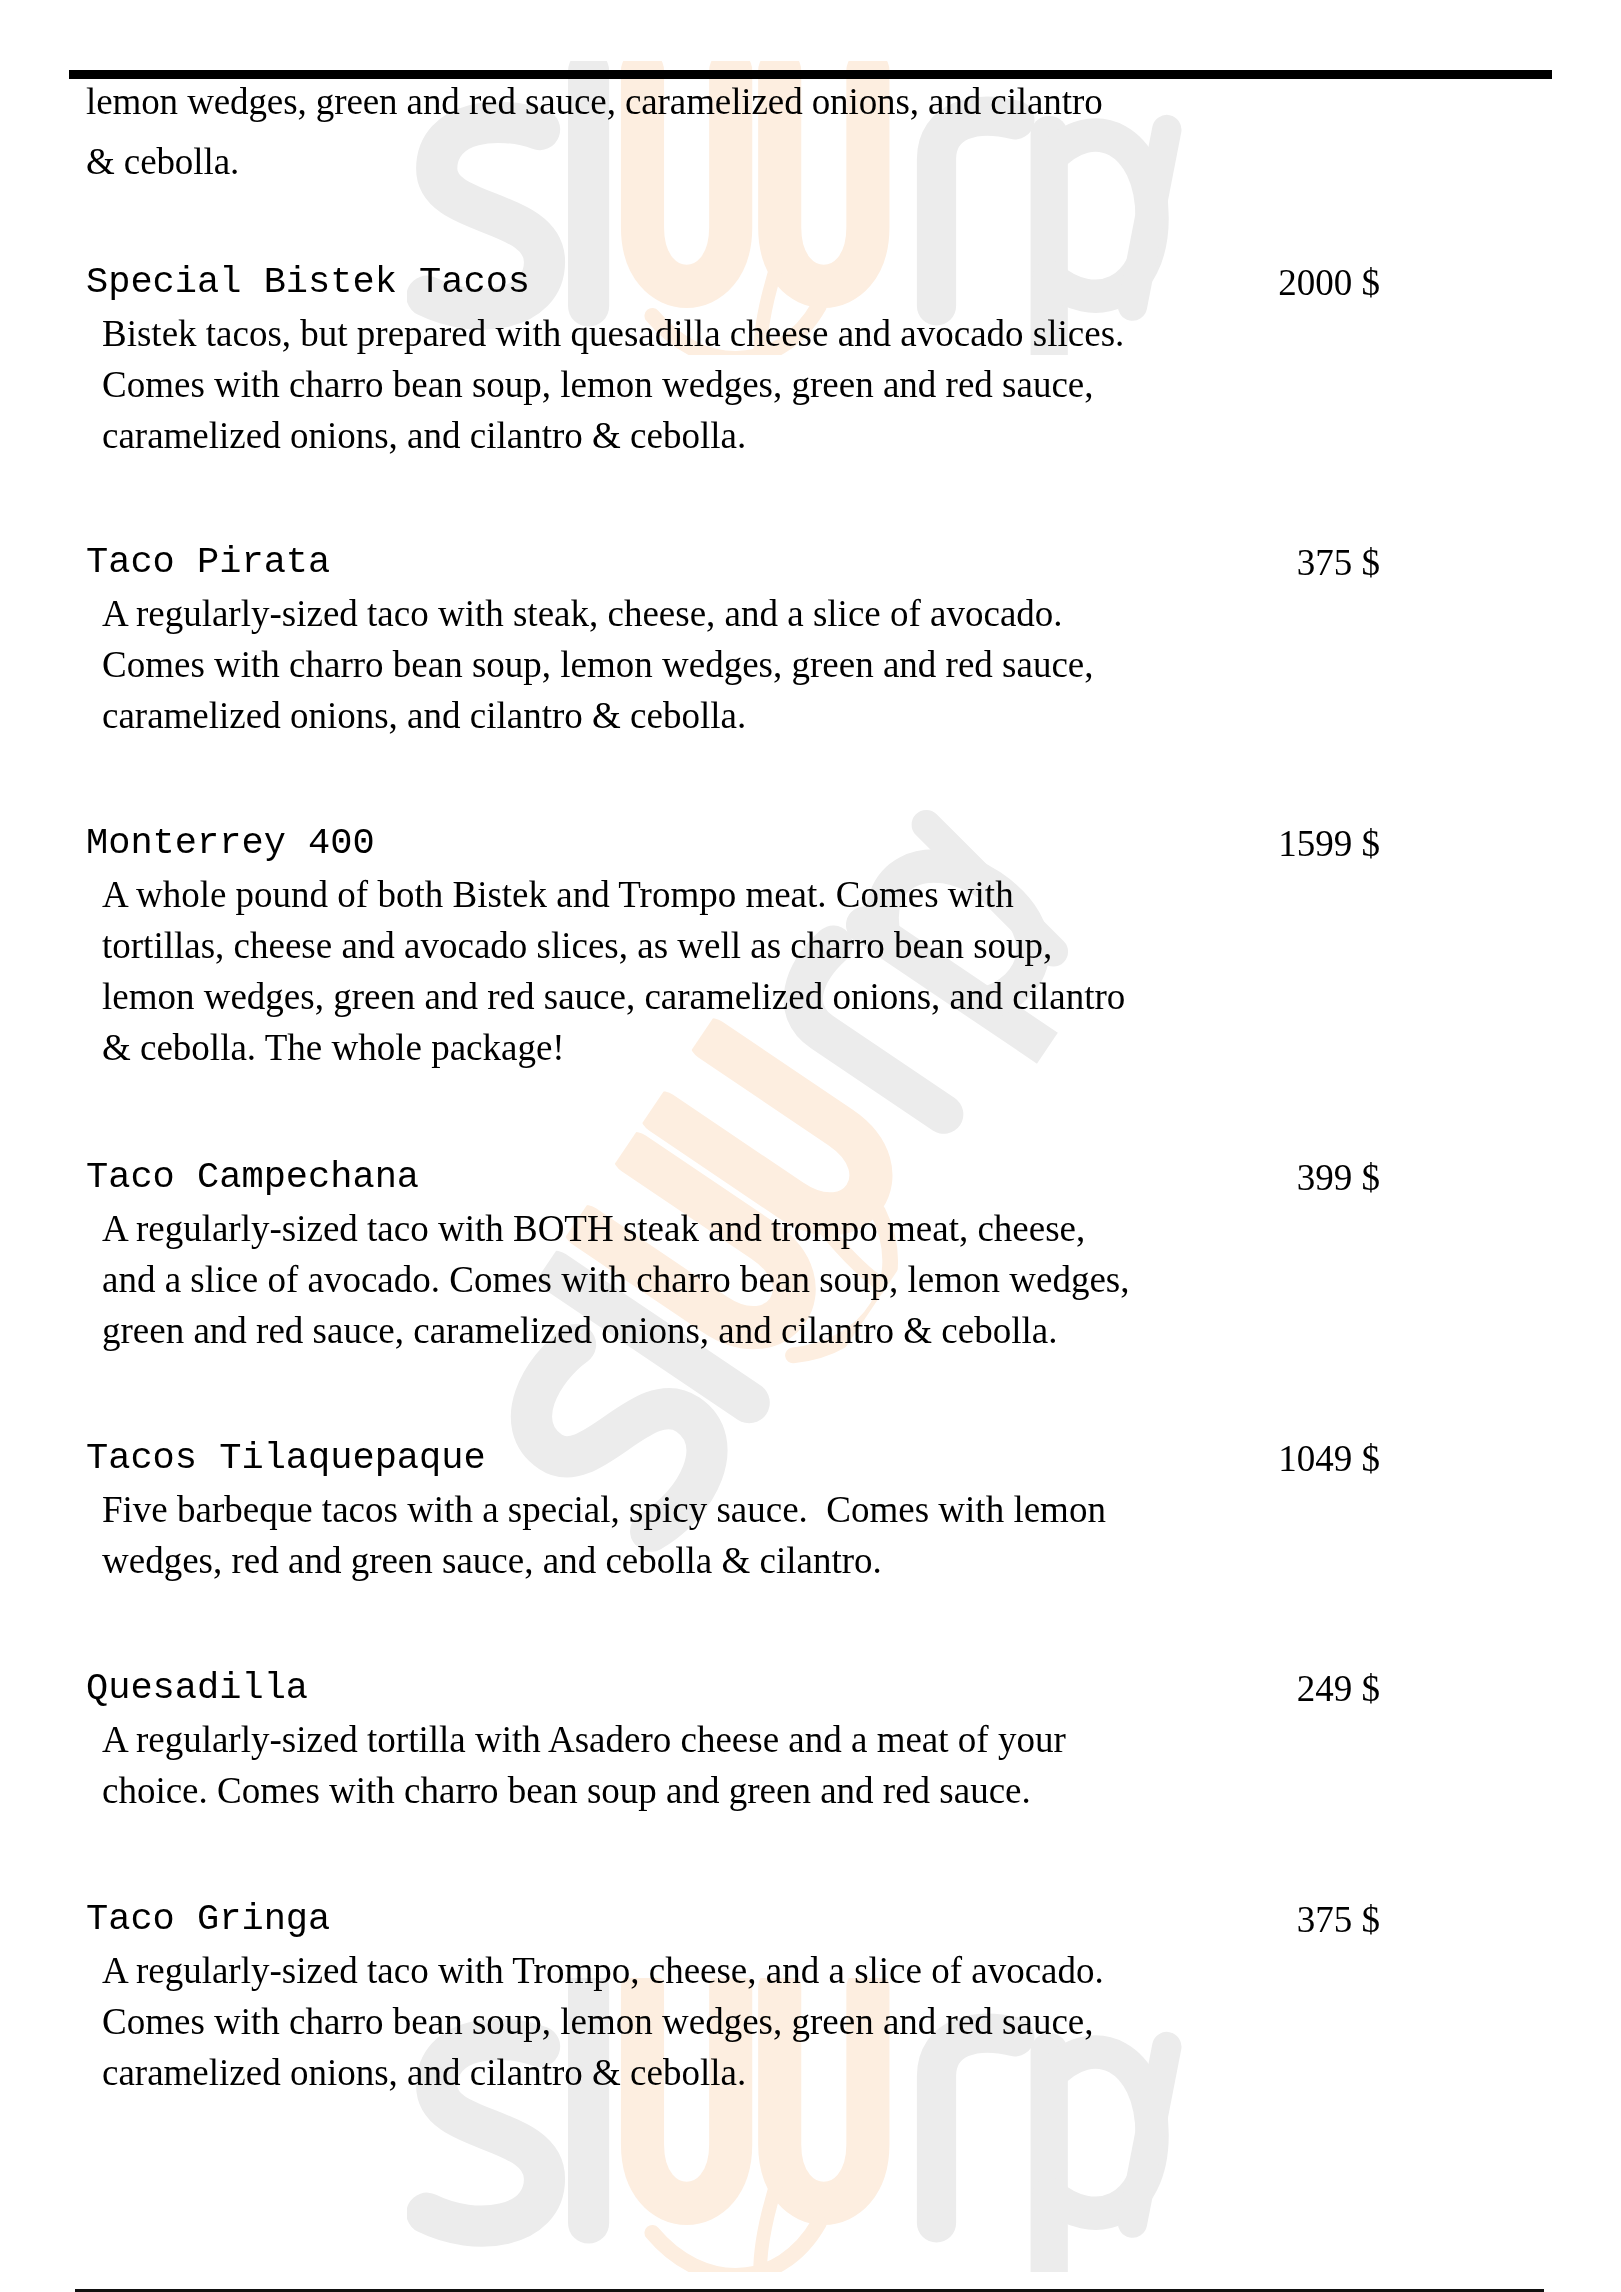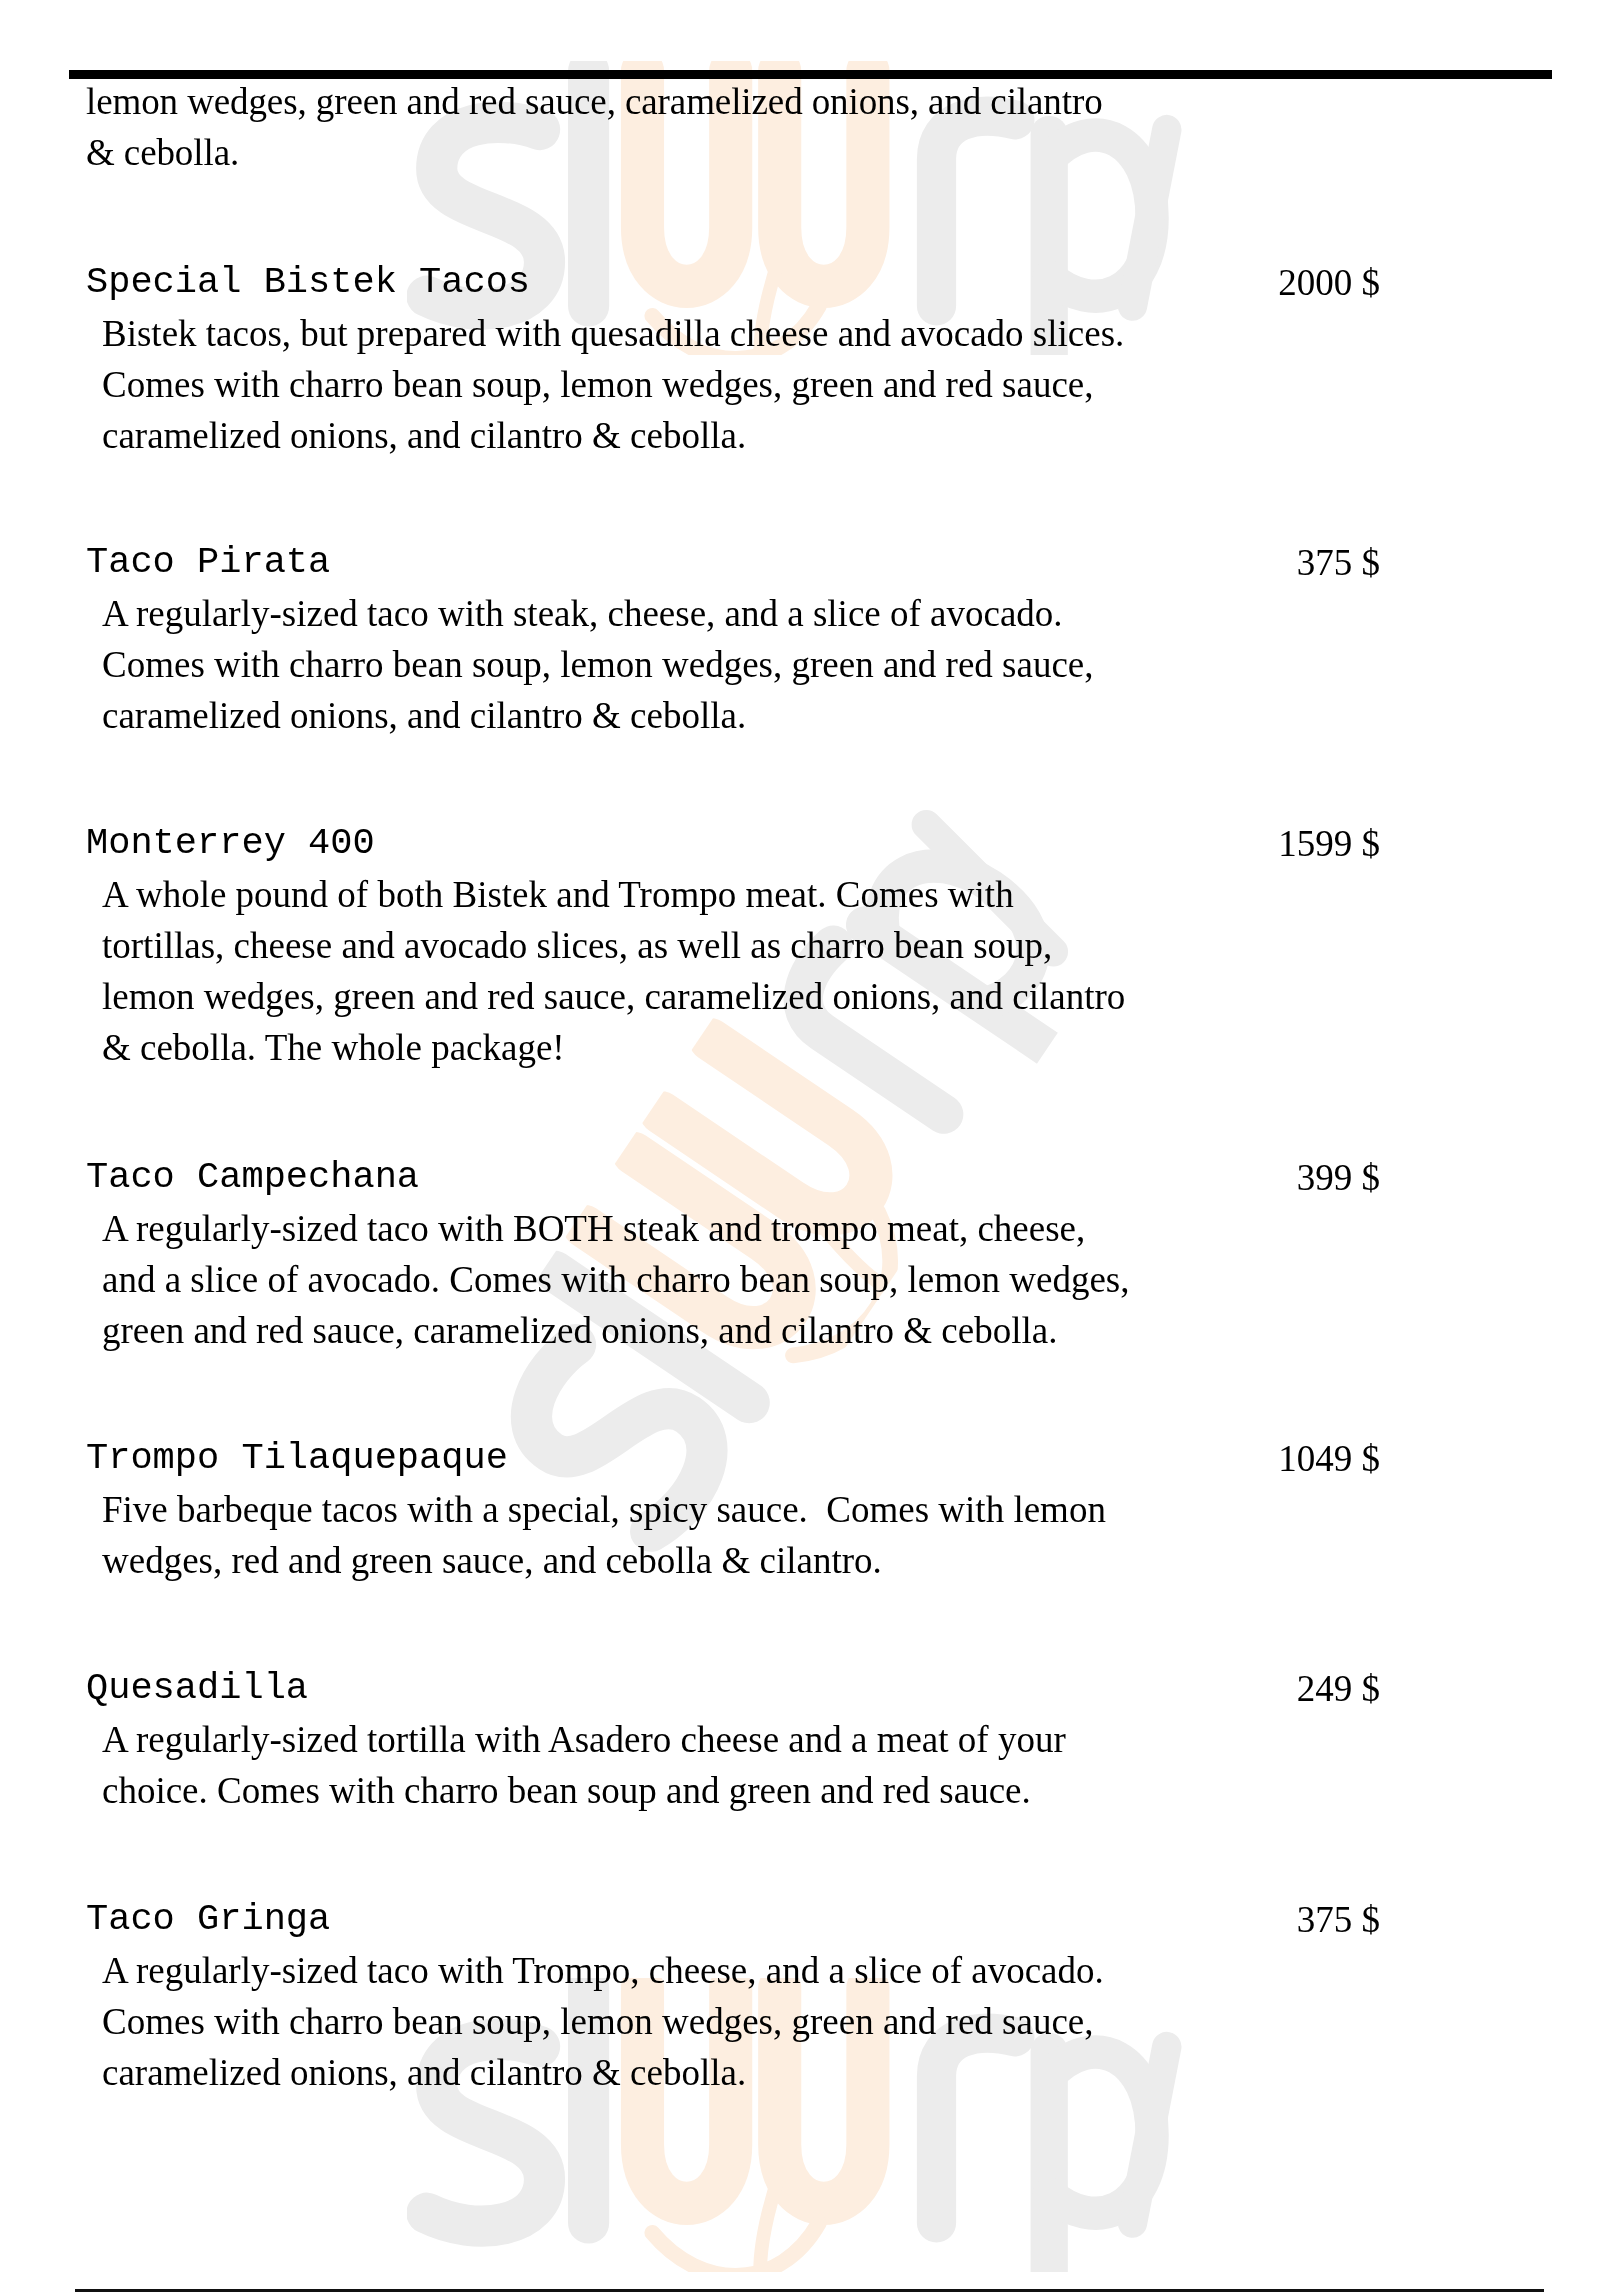--- a/index.html
+++ b/index.html
@@ -155,21 +155,21 @@
       <path d="M380 200 C 370 230, 360 270, 360 300" stroke="#fdeee0" stroke-width="14"></path>
     </g>
   </svg>
 </div>
 
 <div class="rule-top"></div>
 
 <div class="content">
 
   <div class="line" style="top:76px;">lemon wedges, green and red sauce, caramelized onions, and cilantro</div>
-  <div class="line" style="top:127px;font-family:Liberation Serif, serif;">&amp; cebolla.</div>
+  <div class="line" style="top:136px;font-family:Liberation Serif, serif;">&amp; cebolla.</div>
 
   <div class="item" style="top:257px;">
     <div class="item-title">Special Bistek Tacos</div>
     <div class="item-price">2000 $</div>
     <div class="item-desc">
       <span class="dl">Bistek tacos, but prepared with quesadilla cheese and avocado slices.</span>
       <span class="dl">Comes with charro bean soup, lemon wedges, green and red sauce,</span>
       <span class="dl">caramelized onions, and cilantro &amp; cebolla.</span>
     </div>
   </div>
@@ -199,21 +199,21 @@
     <div class="item-title">Taco Campechana</div>
     <div class="item-price">399 $</div>
     <div class="item-desc">
       <span class="dl">A regularly-sized taco with BOTH steak and trompo meat, cheese,</span>
       <span class="dl">and a slice of avocado. Comes with charro bean soup, lemon wedges,</span>
       <span class="dl">green and red sauce, caramelized onions, and cilantro &amp; cebolla.</span>
     </div>
   </div>
 
   <div class="item" style="top:1433px;">
-    <div class="item-title">Trompo Tilaquepaque</div>
+    <div class="item-title">Tacos Tilaquepaque</div>
     <div class="item-price">1049 $</div>
     <div class="item-desc">
       <span class="dl">Five barbeque tacos with a special, spicy sauce.  Comes with lemon</span>
       <span class="dl">wedges, red and green sauce, and cebolla &amp; cilantro.</span>
     </div>
   </div>
 
   <div class="item" style="top:1663px;">
     <div class="item-title">Quesadilla</div>
     <div class="item-price">249 $</div>

